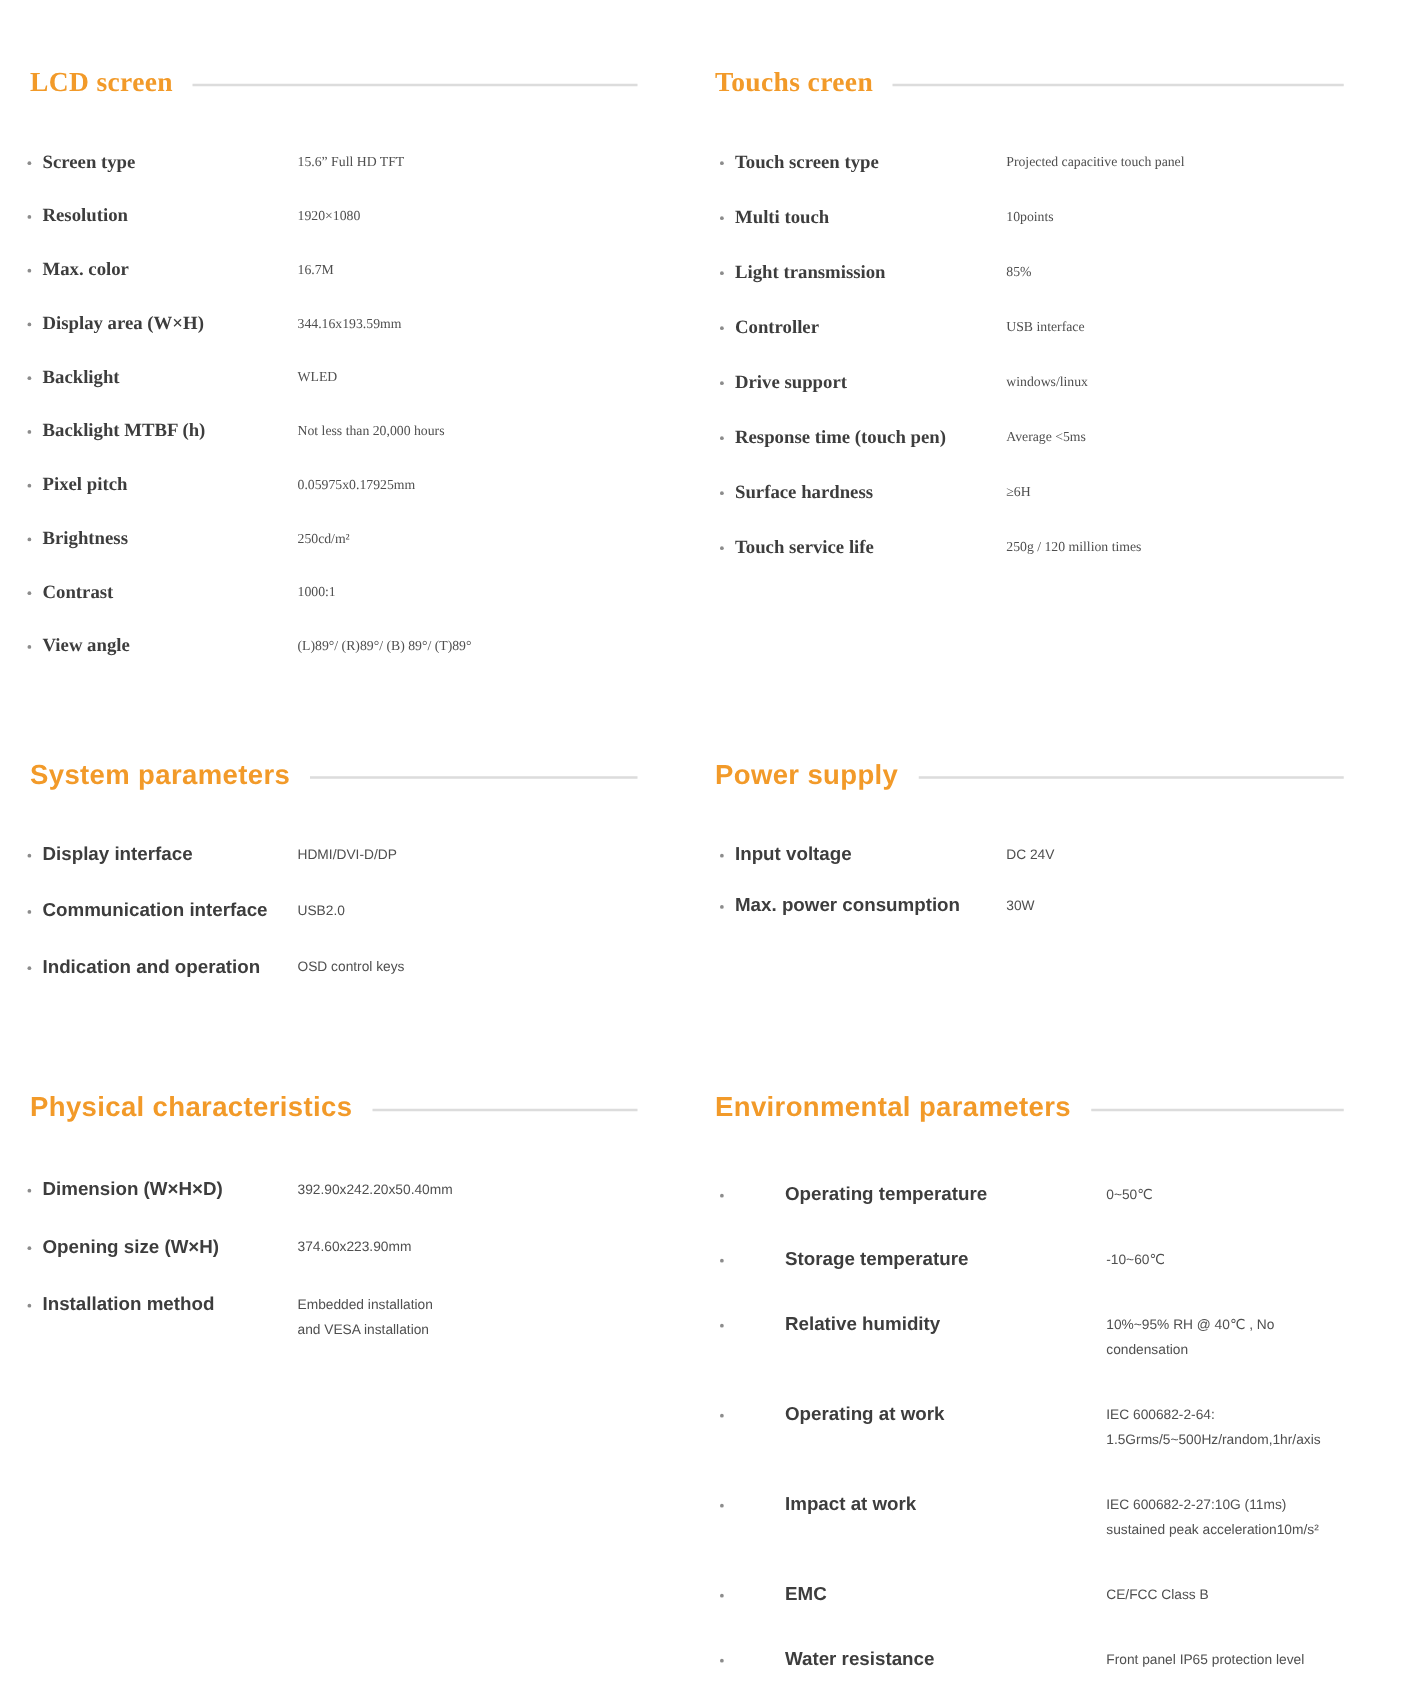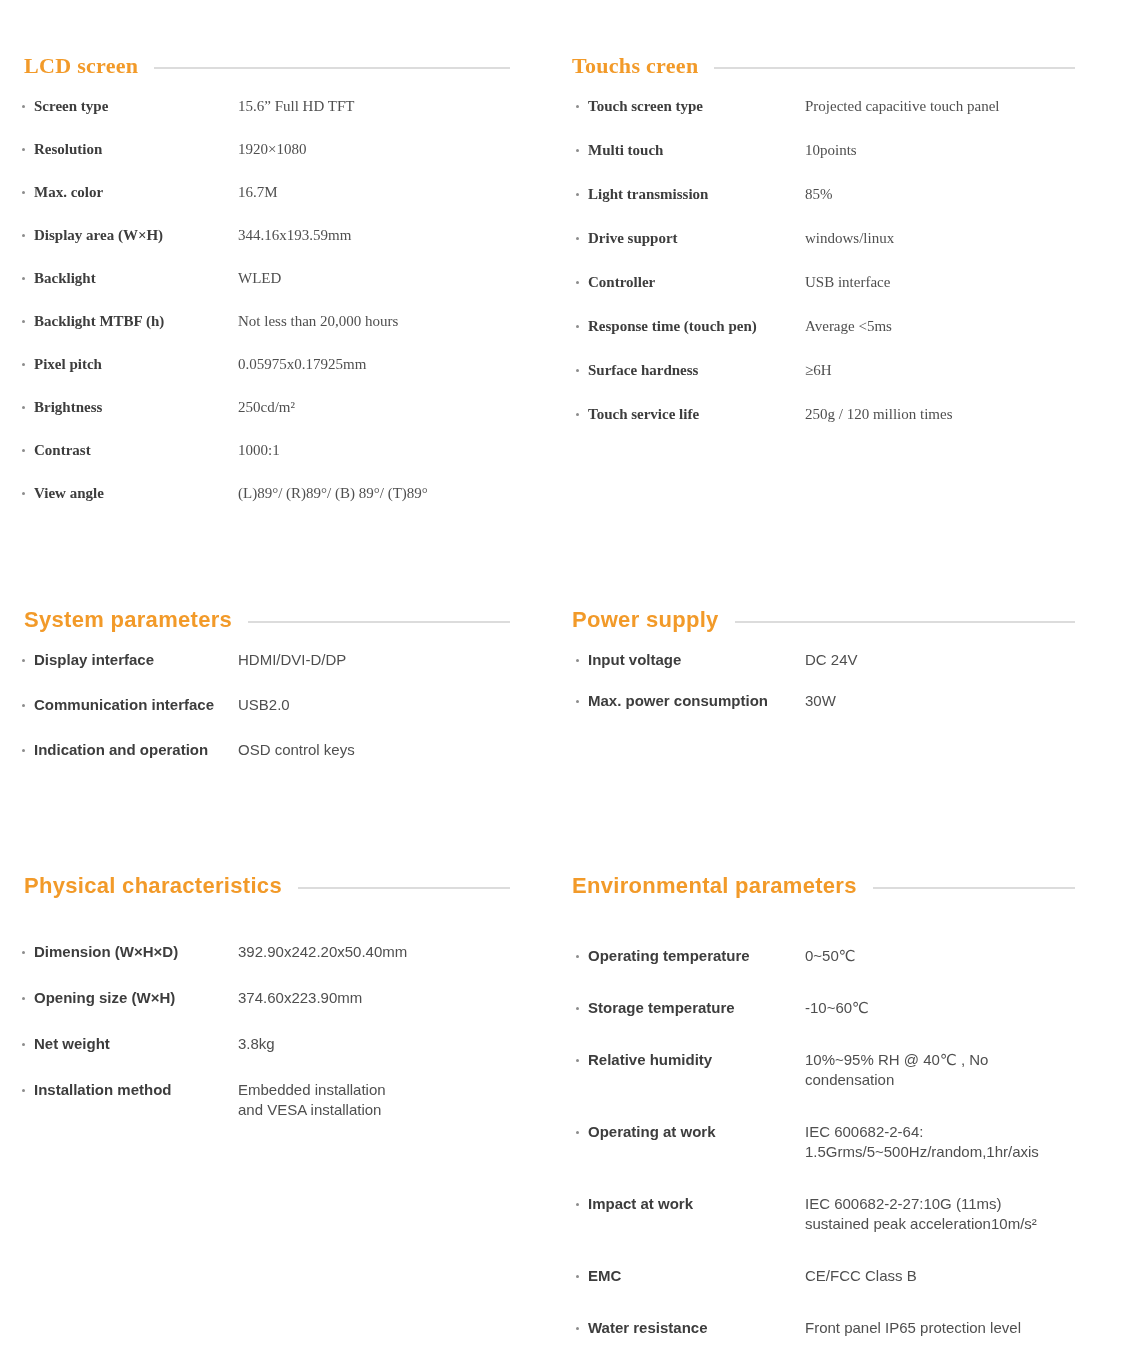--- a/index.html
+++ b/index.html
@@ -24,59 +24,59 @@
     font-size:22px;line-height:28px;font-weight:bold;
     color:var(--c-heading);
     letter-spacing:0.3px;
     padding-left:2px;
     white-space:nowrap;
   }
   .sec-rule{
     flex:1;height:2px;background:var(--c-rule);
     margin-left:16px;margin-top:4px;
   }
-  .rows{margin-top:16px;}
+  .rows{margin-top:40px;}
   .pos-physical .rows{margin-top:42px;}
   .pos-env .rows{margin-top:46px;}
   .spec-row{display:flex;align-items:flex-start;}
   .bullet{flex:0 0 12px;position:relative;height:20px;}
   .bullet::before{
     content:"";position:absolute;left:0;top:9px;
     width:3px;height:3px;border-radius:50%;
     background:var(--c-bullet);
   }
   .spec-label{
     font-size:15px;line-height:20px;font-weight:bold;
     color:var(--c-label);
     flex:0 0 auto;
     padding-right:8px;
   }
   .spec-value{
-    font-size:15px;line-height:20px;
+    font-size:11px;line-height:20px;
     color:var(--c-value);
     white-space:pre-line;
     flex:1;
   }
   
   .col-left{left:22px;width:488px;}
   .col-right{left:570px;width:505px;}
   .col-left  .spec-label{width:204px;}
   .col-right .bullet{margin-left:6px;}
   .col-right .spec-label{width:217px;}
   
   .pos-lcd,.pos-touch{top:52px;font-family:Liberation Serif, serif;}
   .pos-system,.pos-power{top:606px;}
   .pos-physical,.pos-env{top:872px;}
   
   .pos-lcd      .spec-row{margin-bottom:23px;}
   .pos-touch    .spec-row{margin-bottom:24px;align-items:center;}
   .pos-system   .spec-row{margin-bottom:25px;}
   .pos-power    .spec-row{margin-bottom:21px;}
   .pos-physical .spec-row{margin-bottom:26px;justify-content:flex-end;}
-  .pos-env      .spec-row{margin-bottom:32px;}
+  .pos-env      .spec-row{margin-bottom:32px;gap:40px;}
 </style>
 </head>
 <body>
 
 <section class="spec-section col-left pos-lcd">
   <div class="sec-head">
     <h2 class="sec-title">LCD screen</h2>
     <div class="sec-rule"></div>
   </div>
   <div class="rows">
@@ -149,30 +149,30 @@
         <span class="spec-label">Multi touch</span>
         <span class="spec-value">10points</span>
       </div>
       <div class="spec-row">
         <span class="bullet"></span>
         <span class="spec-label">Light transmission</span>
         <span class="spec-value">85%</span>
       </div>
       <div class="spec-row">
         <span class="bullet"></span>
+        <span class="spec-label">Controller</span>
+        <span class="spec-value">USB interface</span>
+      </div>
+      <div class="spec-row">
+        <span class="bullet"></span>
         <span class="spec-label">Drive support</span>
         <span class="spec-value">windows/linux</span>
       </div>
       <div class="spec-row">
         <span class="bullet"></span>
-        <span class="spec-label">Controller</span>
-        <span class="spec-value">USB interface</span>
-      </div>
-      <div class="spec-row">
-        <span class="bullet"></span>
         <span class="spec-label">Response time (touch pen)</span>
         <span class="spec-value">Average &lt;5ms</span>
       </div>
       <div class="spec-row">
         <span class="bullet"></span>
         <span class="spec-label">Surface hardness</span>
         <span class="spec-value">≥6H</span>
       </div>
       <div class="spec-row">
         <span class="bullet"></span>
@@ -233,25 +233,20 @@
   <div class="rows">
       <div class="spec-row">
         <span class="bullet"></span>
         <span class="spec-label">Dimension (W×H×D)</span>
         <span class="spec-value">392.90x242.20x50.40mm</span>
       </div>
       <div class="spec-row">
         <span class="bullet"></span>
         <span class="spec-label">Opening size (W×H)</span>
         <span class="spec-value">374.60x223.90mm</span>
-      </div>
-      <div class="spec-row">
-        <span class="bullet"></span>
-        <span class="spec-label">Net weight</span>
-        <span class="spec-value">3.8kg</span>
       </div>
       <div class="spec-row">
         <span class="bullet"></span>
         <span class="spec-label">Installation method</span>
         <span class="spec-value">Embedded installation
 and VESA installation</span>
       </div>
     </div>
 </section>
 

